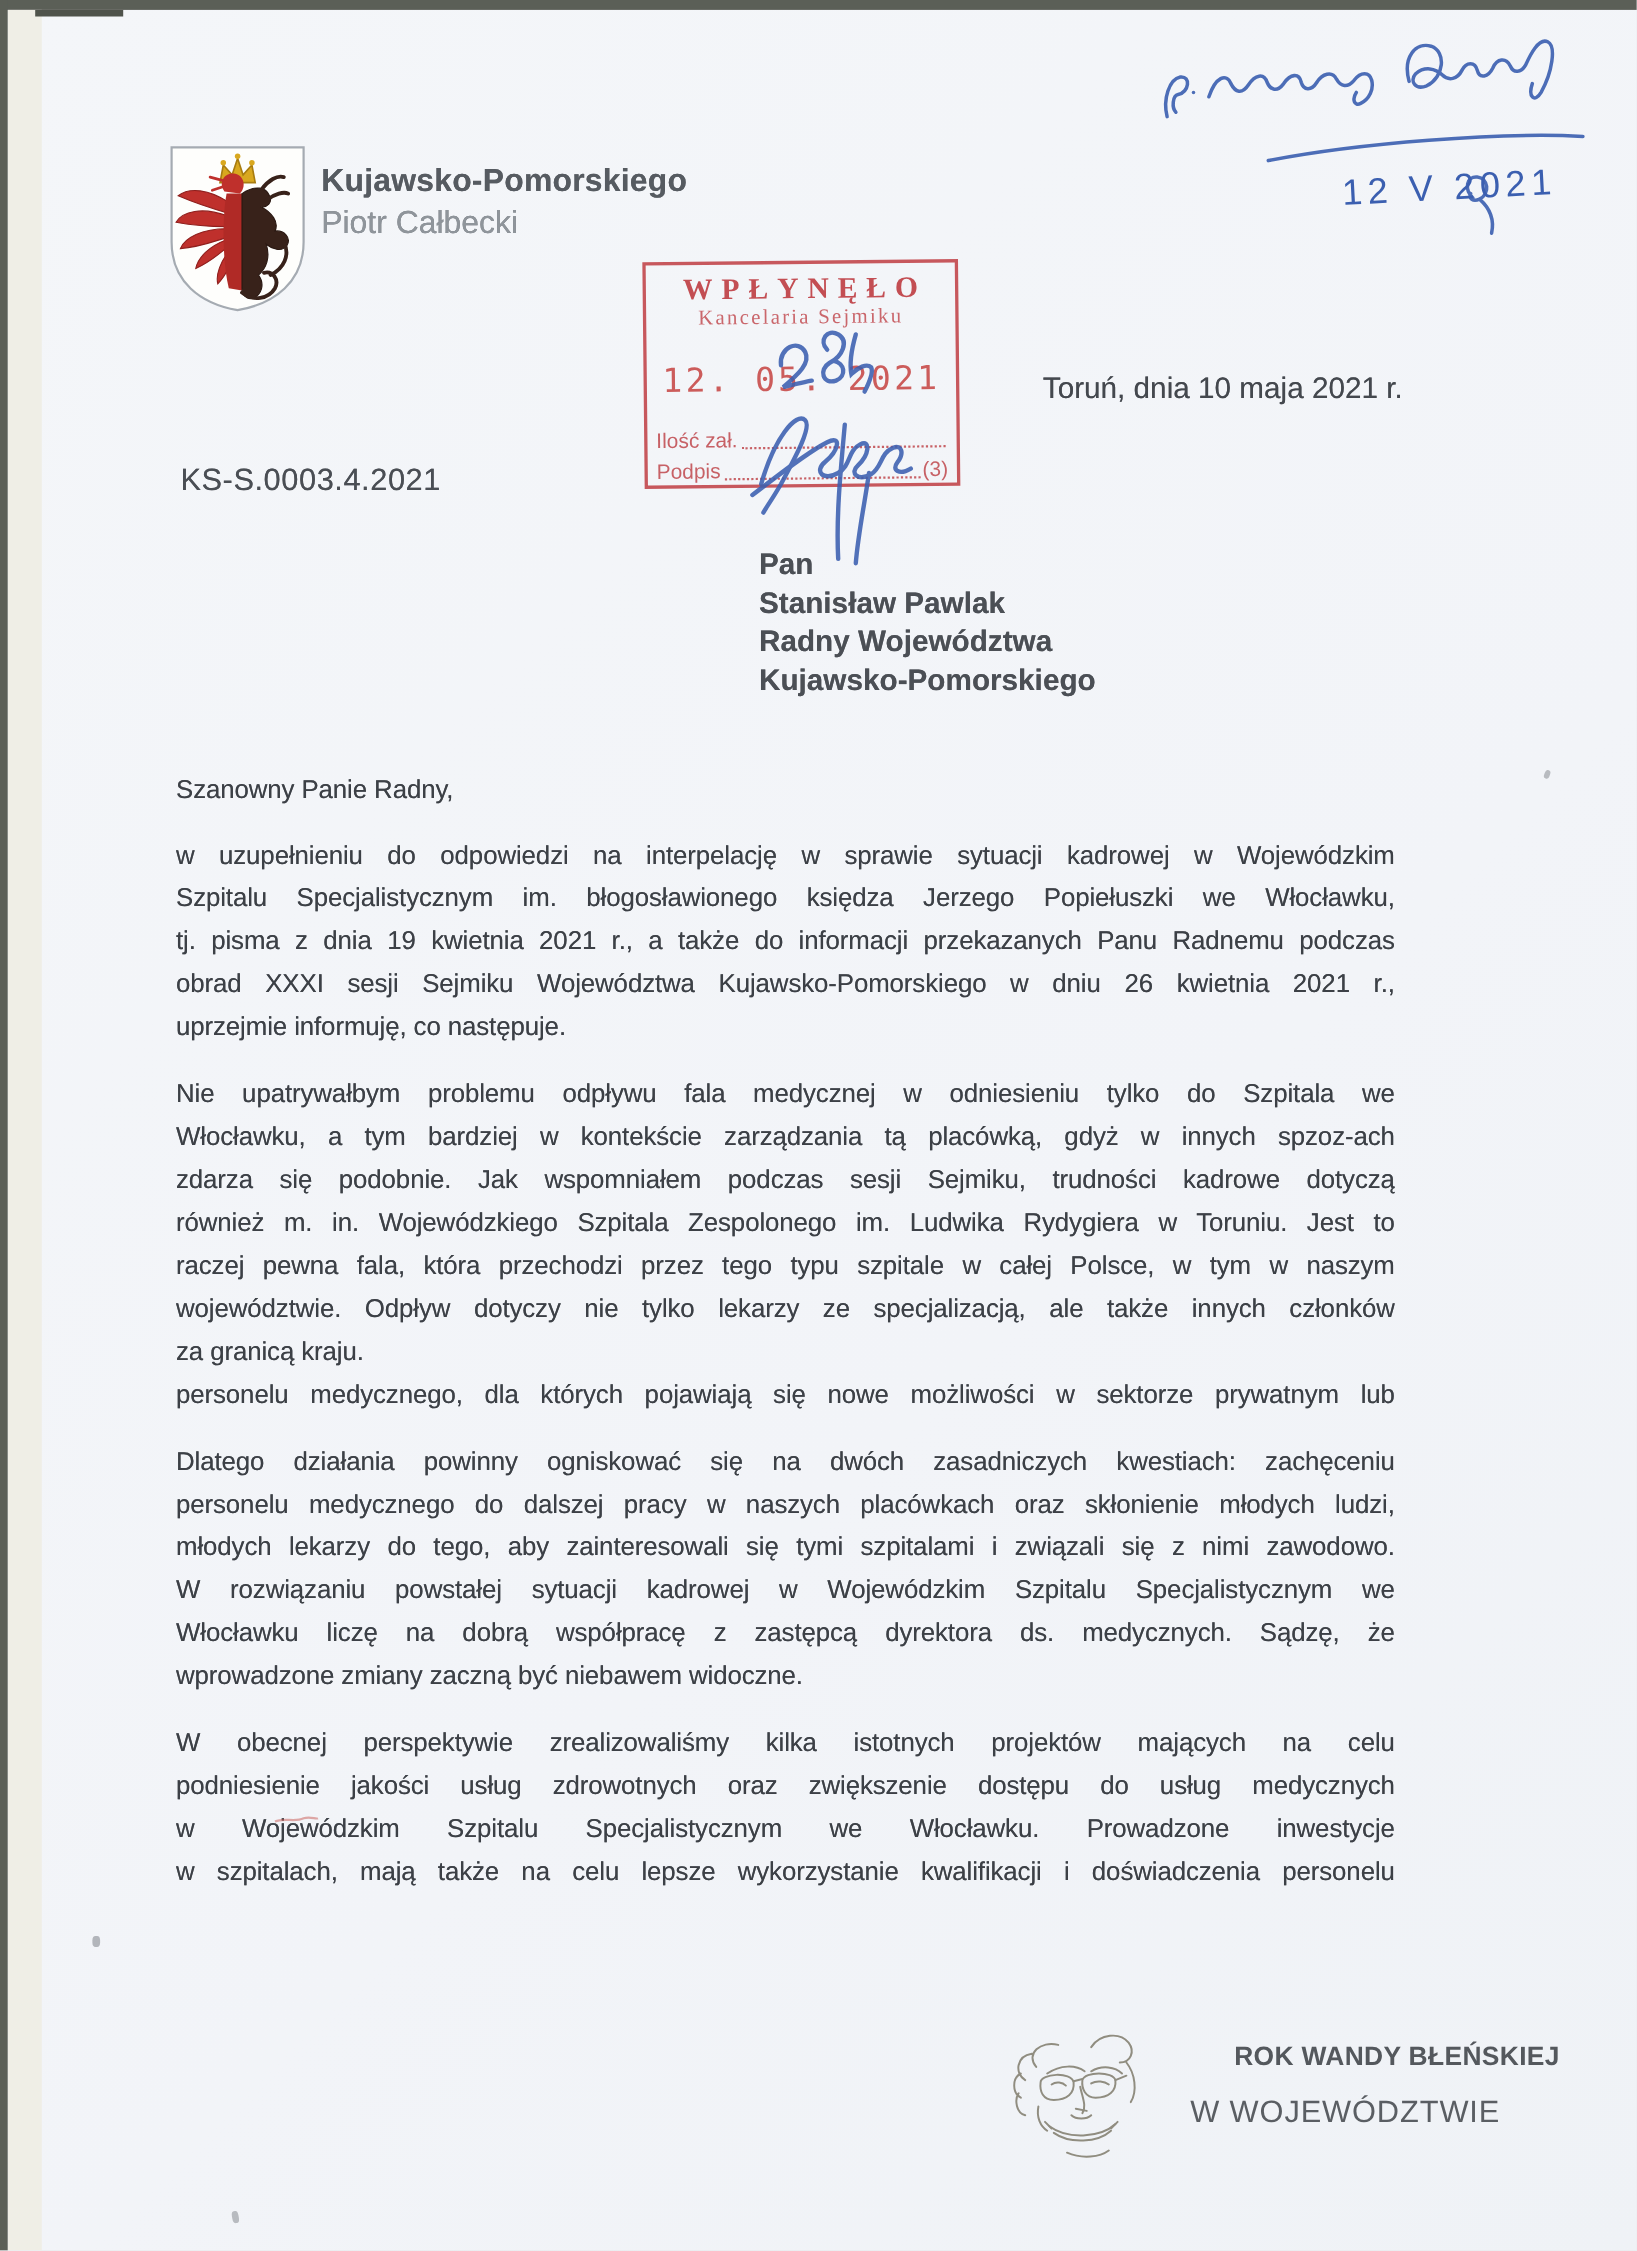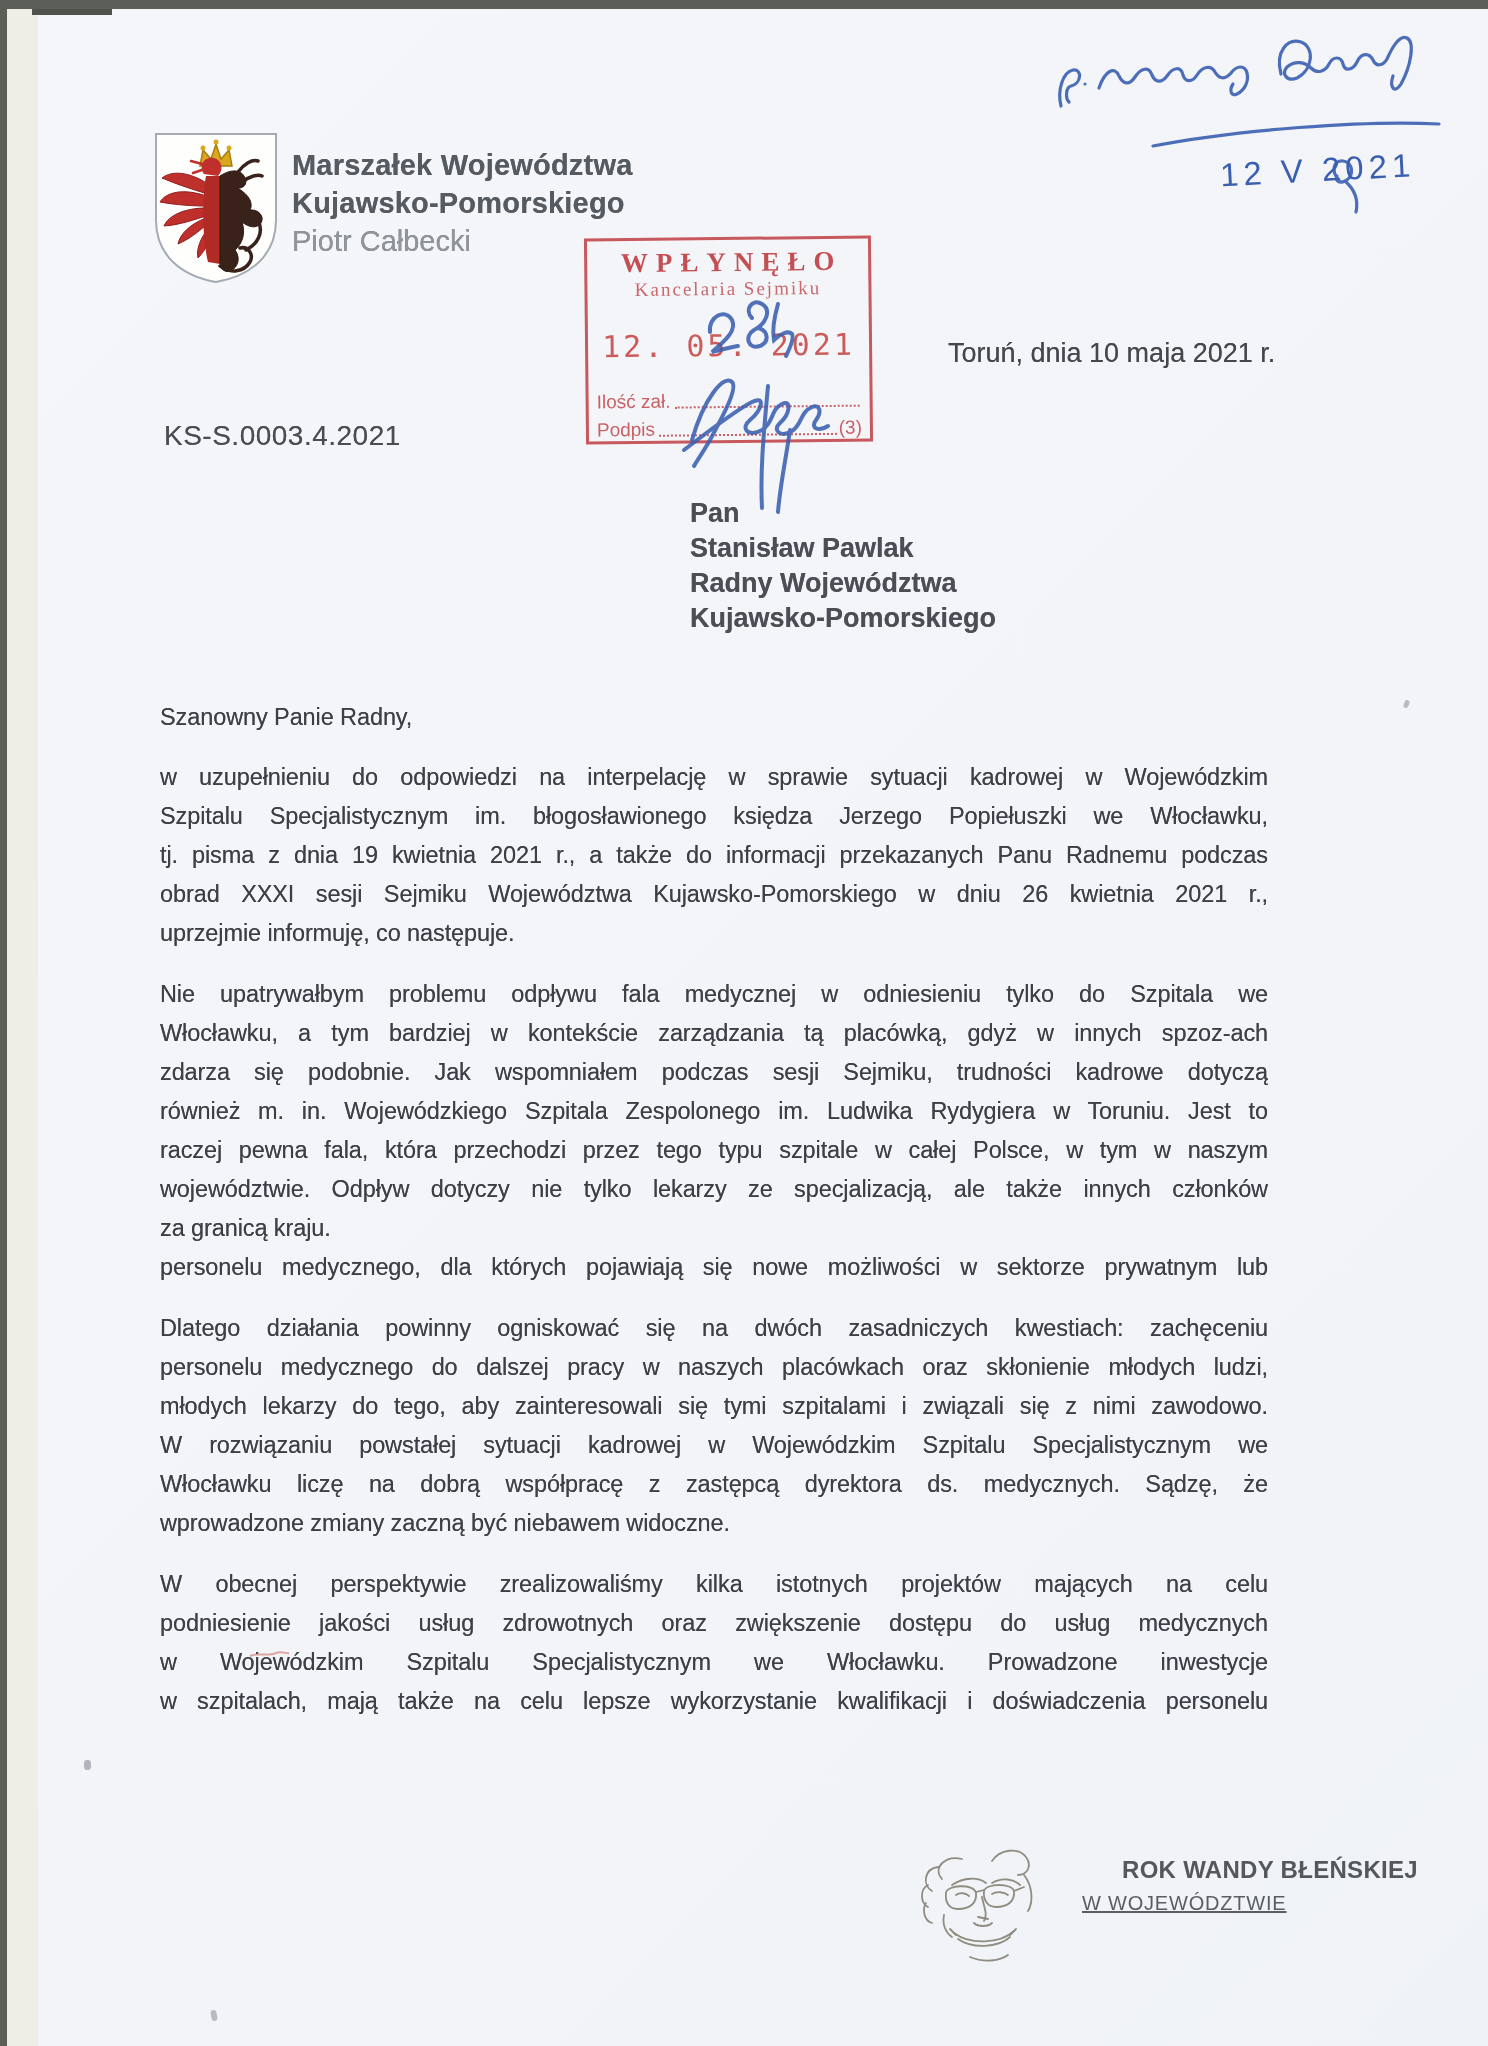--- a/index.html
+++ b/index.html
@@ -34,21 +34,21 @@
   .body-block{position:absolute;left:160px;top:698px;width:1108px;font-size:23.5px;letter-spacing:-.1px;line-height:39px;color:#3c4046;}
   .salutation{margin-bottom:21px;}
   .para{margin-bottom:22px;}
   .bodyline{text-align:justify;text-align-last:justify;height:39px;overflow:hidden;}
   .bodyline--last{text-align-last:left;}
   
   .portrait{position:absolute;left:912px;top:1845px;}
   .footer-text{position:absolute;left:1082px;top:1853px;}
   .footer-year{font-size:50px;font-weight:bold;letter-spacing:2px;line-height:50px;font-family:"Liberation Sans","DejaVu Sans",sans-serif;}
   .footer-l1{margin-top:3px;font-size:24px;font-weight:bold;color:#54585d;letter-spacing:.3px;margin-left:40px;}
-  .footer-l2{margin-top:8px;font-size:20px;color:#5a5e63;letter-spacing:.8px;text-decoration:underline;}
+  .footer-l2{margin-top:20px;font-size:28px;color:#5a5e63;letter-spacing:.8px;}
   
   .hand-note{position:absolute;left:1035px;top:22px;}
   .sig{position:absolute;left:640px;top:290px;}
   .speck{position:absolute;background:#7d8288;border-radius:40%;}
   .speck.a{left:1404px;top:700px;width:5px;height:8px;transform:rotate(20deg);opacity:.5;}
   .speck.b{left:84px;top:1760px;width:7px;height:10px;opacity:.55;}
   .speck.c{left:211px;top:2010px;width:6px;height:11px;opacity:.5;transform:rotate(-10deg);}
   .red-smudge{position:absolute;left:248px;top:1650px;width:42px;height:9px;opacity:.5;}
 </style>
 </head>
@@ -81,21 +81,20 @@
         <path d="M60,50 C56,70 56,112 62,136 L74,138 L74,50 Z" fill="#b02a26"></path>
         <path d="M74,50 C86,42 96,44 99,52 C102,58 97,63 91,62 C101,67 108,76 104,84 C112,83 119,90 115,97 C110,104 101,100 96,96 C100,108 96,118 89,124 C95,132 92,142 84,145 C78,147 74,142 74,136 Z" fill="#38221a" stroke="#2a1812" stroke-width="1"></path>
         <path d="M92,46 C98,38 106,33 112,35 M96,56 C104,50 112,48 116,50" stroke="#38221a" stroke-width="3.5" fill="none" stroke-linecap="round"></path>
         <path d="M74,140 C84,148 98,146 104,136 C108,128 102,120 94,122" stroke="#38221a" stroke-width="3.5" fill="none" stroke-linecap="round"></path>
         <path d="M100,124 C112,118 118,106 112,94" stroke="#38221a" stroke-width="3.5" fill="none" stroke-linecap="round"></path>
       </g>
     </svg>
   </div>
 
   <div class="header-text scan-text">
-    <div class="t">Marszałek Województwa</div>
     <div class="t">Kujawsko-Pomorskiego</div>
     <div class="p">Piotr Całbecki</div>
   </div>
 
   <div class="stamp">
     <div class="l1">WPŁYNĘŁO</div>
     <div class="l2">Kancelaria Sejmiku</div>
     <div class="dt">12. 05. 2021</div>
     <div class="row r1">
       <span>Ilość zał.</span>

